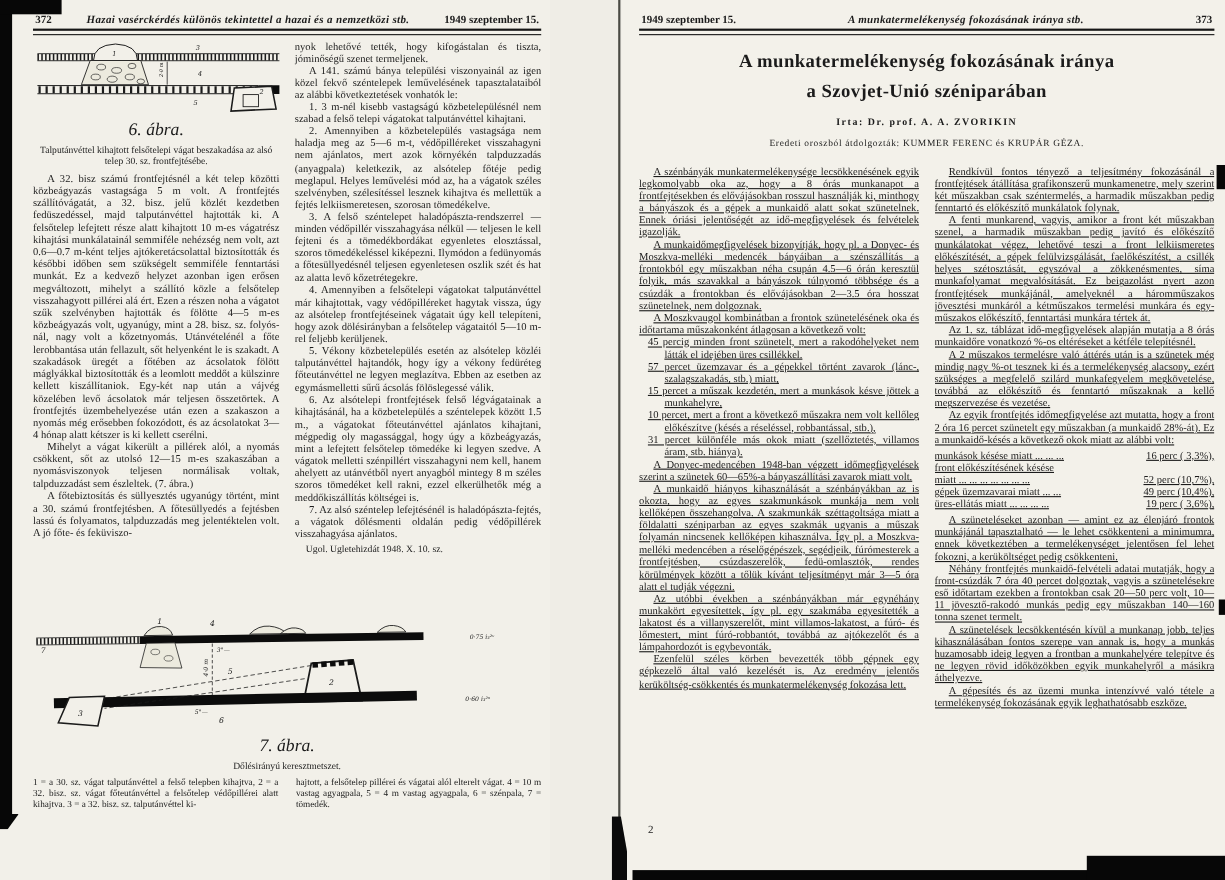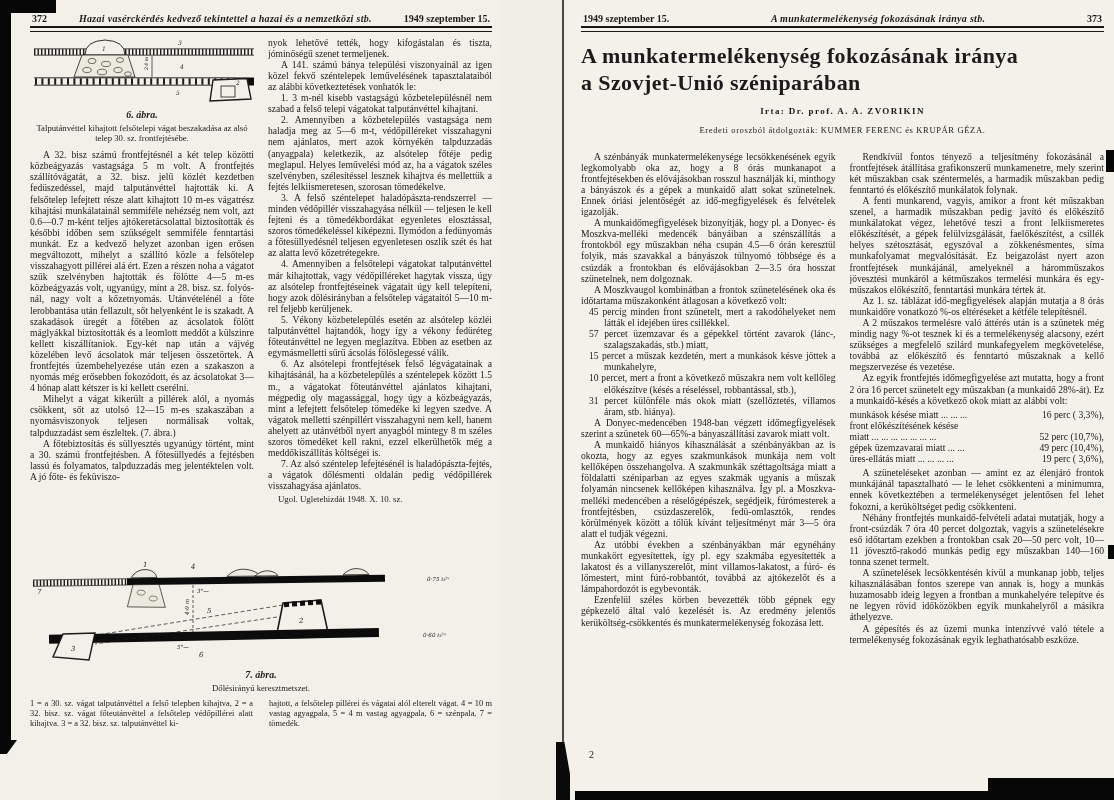--- a/index.html
+++ b/index.html
@@ -16,39 +16,39 @@
 
   
   .runhead{display:flex;justify-content:space-between;align-items:baseline;font-size:10px;padding:0 2px;}
   .runhead .rh-title{font-style:italic;font-weight:bold;flex:1;text-align:center;letter-spacing:.3px;white-space:nowrap;overflow:hidden;}
   .runhead .rh-side{font-weight:bold;white-space:nowrap;}
   .dblrule{border-top:2.4px solid #161616;border-bottom:1px solid #161616;height:2.6px;margin-top:2px;}
 
   
   .cols{display:flex;gap:14px;margin-top:5px;overflow:hidden;}
   .cols-lp{height:522px;}
-  .cols-rp{height:618px;}
+  .cols-rp{height:618px;text-decoration:underline;}
   .col{flex:1;min-width:0;overflow:hidden;}
 
   .para{font-size:9.6px;line-height:11.1px;text-align:justify;text-indent:13px;margin:0;}
   .p-noind{text-indent:0;}
   .p-hang{text-indent:-15px;padding-left:23px;}
   .p-src{text-indent:10px;font-size:8.8px;margin-top:3px;}
 
   
   .figblock{margin-bottom:6px;}
-  .figlabel{text-align:center;font-style:italic;font-weight:bold;font-size:10px;margin:2px 0 3px 0;}
+  .figlabel{text-align:center;font-style:italic;font-weight:normal;font-size:16px;margin:2px 0 3px 0;}
   .figcaption{text-align:center;font-size:8.7px;line-height:10.3px;margin:0 4px 3px 4px;}
   .figlegend{text-align:center;font-size:8.7px;line-height:10.3px;margin:0 2px;}
   .fig7wrap{margin-top:2px;text-align:center;}
   .legend-cols{display:flex;gap:16px;margin-top:6px;height:46px;overflow:hidden;}
   .legend-cols .lg{flex:1;font-size:8.4px;line-height:10px;text-align:justify;}
 
   
-  .art-title{font-size:22px;font-weight:bold;line-height:27px;margin-top:10px;letter-spacing:.4px;}
+  .art-title{text-align:center;font-size:17px;font-weight:bold;line-height:27px;margin-top:10px;letter-spacing:.4px;}
   .byline{text-align:center;font-size:9px;font-weight:bold;letter-spacing:1.4px;margin-top:10px;}
   .byline2{text-align:center;font-size:8.6px;margin-top:9px;margin-bottom:16px;letter-spacing:.6px;}
 
   
   .stats{margin:3px 0;}
   .stat-row{display:flex;font-size:9.6px;line-height:11.1px;}
   .stat-label{flex:1;white-space:nowrap;overflow:hidden;}
   .stat-value{white-space:nowrap;text-align:center;}
 
   .foot-pagenum{position:absolute;left:24px;bottom:40px;font-size:10px;}
@@ -59,21 +59,21 @@
   .gutter-blob{position:absolute;left:556px;top:742px;width:14px;height:58px;background:#0a0a0a;z-index:6;clip-path:polygon(0 0,60% 0,100% 55%,100% 100%,0 100%);}
   svg text{font-family:"DejaVu Serif",serif;}
 </style>
 </head>
 <body>
 
 <div class="page page-left">
   <div class="page-inner">
     <div class="runhead">
       <span class="rh-side">372</span>
-      <span class="rh-title">Hazai vasérckérdés kedvező tekintettel a hazai és a nemzetközi stb.</span>
+      <span class="rh-title">Hazai vasérckérdés különös tekintettel a hazai és a nemzetközi stb.</span>
       <span class="rh-side">1949 szeptember 15.</span>
     </div>
     <div class="dblrule"></div>
 
     <div class="cols cols-lp">
       <div class="col">
         <div class="figblock">
           <svg width="252" height="66" viewBox="0 0 252 66">
 
             <line x1="4" y1="15" x2="236" y2="15" stroke="#1b1b1b" stroke-width="6" stroke-dasharray="1.4 2.1"></line>

